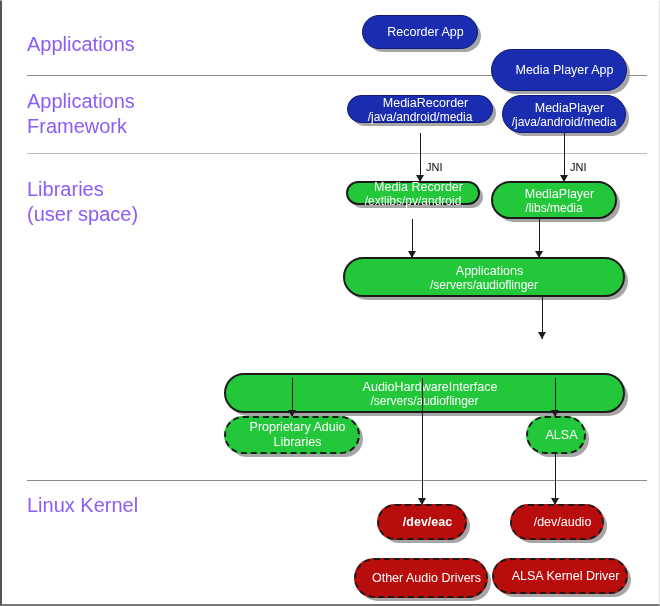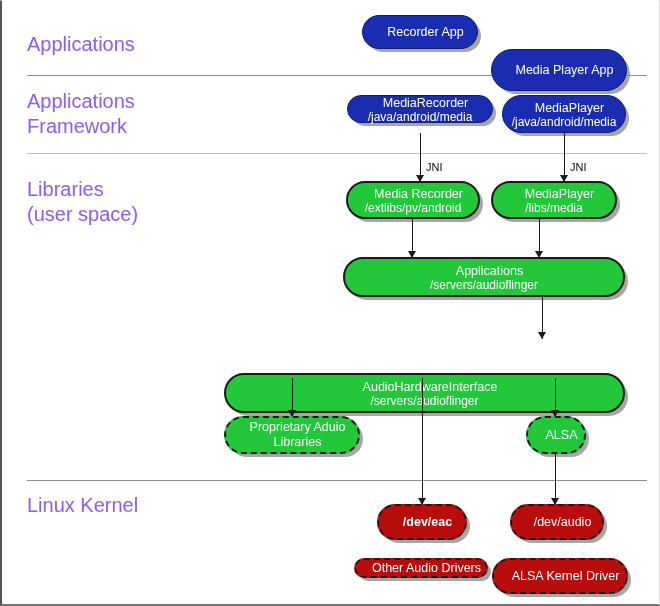--- a/index.html
+++ b/index.html
@@ -145,21 +145,21 @@
   </div>
 
   <div class="conn" style="left:418px; top:132px; height:48px;"></div>
   <div class="arrowhead" style="left:414px; top:174px;"></div>
   <div class="jni-label" style="left:424px; top:135px;">JNI</div>
 
   <div class="conn" style="left:562px; top:132px; height:48px;"></div>
   <div class="arrowhead" style="left:558px; top:174px;"></div>
   <div class="jni-label" style="left:568px; top:135px;">JNI</div>
 
-  <div class="node green two-line" style="left:344px; top:180px; width:134px; height:38px;">
+  <div class="node green two-line" style="left:344px; top:180px; width:134px; height:24px;">
     <span class="t1">Media Recorder</span>
     <span class="t2">/extlibs/pv/android</span>
   </div>
 
   <div class="node green two-line" style="left:489px; top:180px; width:126px; height:38px;">
     <span class="t1">MediaPlayer</span>
     <span class="t2">/libs/media</span>
   </div>
 
   <div class="conn" style="left:410px; top:218px; height:38px;"></div>
@@ -203,21 +203,21 @@
   <div class="arrowhead" style="left:549px; top:497px;"></div>
 
   <div class="node red" style="left:375px; top:503px; width:90px; height:36px;font-weight:bold;">
     <span class="t1">/dev/eac</span>
   </div>
 
   <div class="node red" style="left:508px; top:503px; width:94px; height:36px;">
     <span class="t1">/dev/audio</span>
   </div>
 
-  <div class="node red" style="left:352px; top:557px; width:134px; height:20px;">
+  <div class="node red" style="left:352px; top:557px; width:134px; height:40px;">
     <span class="t1">Other Audio Drivers</span>
   </div>
 
   <div class="node red" style="left:490px; top:557px; width:136px; height:36px;">
     <span class="t1">ALSA Kernel Driver</span>
   </div>
 
 </div>
 
 </body></html>

